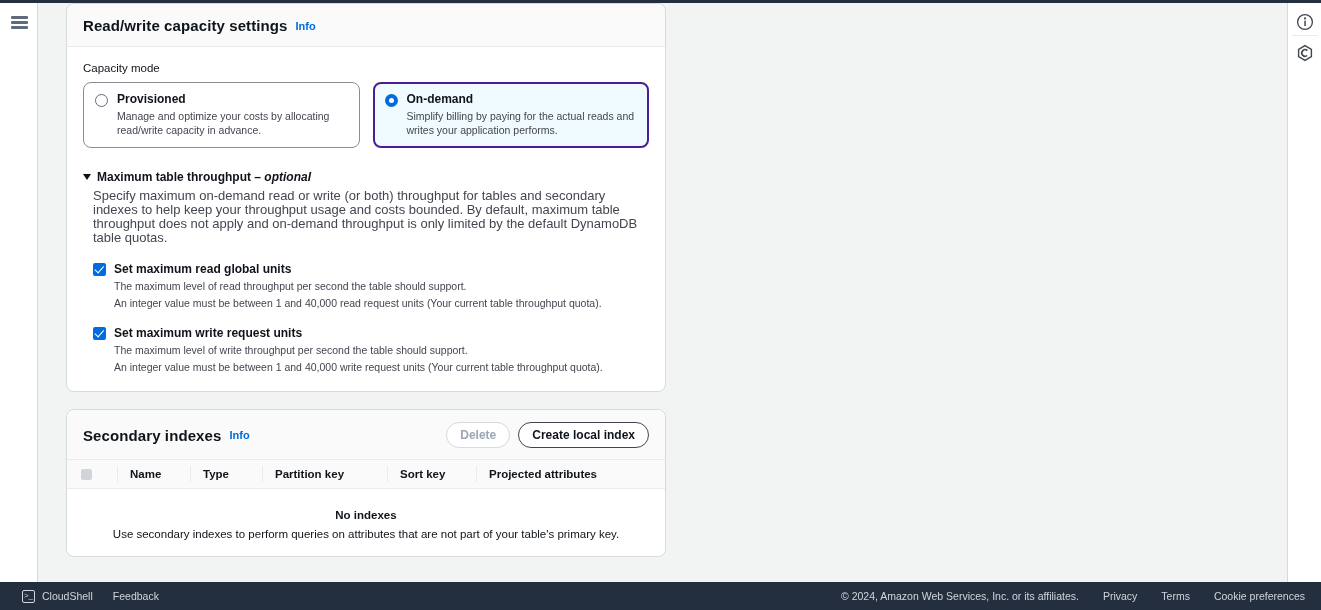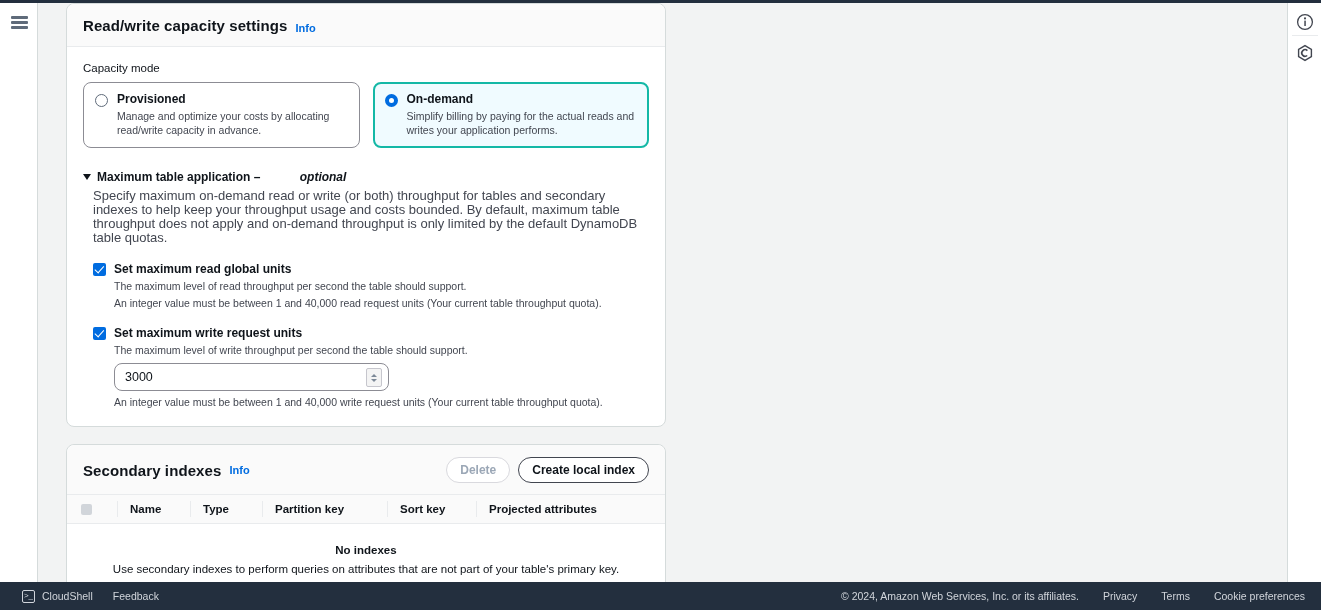--- a/index.html
+++ b/index.html
@@ -79,21 +79,21 @@
     background: #ffffff;
     border: 1px solid #d5dbdb;
     border-radius: 8px;
   }
 
   .card-header {
     padding: 13px 16px 12px 16px;
     border-bottom: 1px solid #e9ebed;
     background: #fafafa;
     border-radius: 8px 8px 0 0;
-    display: flex; align-items: flex-end;
+    display: flex; align-items: center;
   }
   .card-title {
     font-size: 15px;
     font-weight: bold;
     color: #0f141a;
     letter-spacing: .1px;
   }
   .info-link {
     font-size: 11px;
     font-weight: bold;
@@ -120,21 +120,21 @@
     border: 1px solid #8c8c94;
     border-radius: 8px;
     padding: 9px 11px 10px 11px;
     background: #ffffff;
     cursor: pointer;
     display: flex;
     gap: 9px;
     align-items: flex-start;
   }
   .tile.selected {
-    border: 2px solid #14b8a6;
+    border: 2px solid #4c1d95;
     background: #f0fbff;
     padding: 8px 10px 9px 10px;
   }
   .radio {
     width: 13px; height: 13px;
     border-radius: 50%;
     border: 1.6px solid #5f6b7a;
     background: #fff;
     flex: 0 0 auto;
     margin-top: 2px;
@@ -167,21 +167,21 @@
     width: 0; height: 0;
     border-left: 4.5px solid transparent;
     border-right: 4.5px solid transparent;
     border-top: 6px solid #0f141a;
     position: relative; top: -1px;
   }
   .expander-title {
     font-size: 12px; font-weight: bold; color: #0f141a;
   }
   .expander-title .opt {
-    font-weight: bold; font-style: italic; margin-left: 36px;
+    font-weight: bold; font-style: italic;
   }
   .expander-desc {
     font-size: 13px;
     color: #424650;
     line-height: 14px;
     margin: 5px 0 0 10px;
     max-width: 558px;
   }
 
   
@@ -419,46 +419,39 @@
             <div>
               <div class="tile-title">On-demand</div>
               <div class="tile-desc">Simplify billing by paying for the actual reads and writes your application performs.</div>
             </div>
           </div>
         </div>
 
         <div class="expander">
           <div class="expander-head">
             <span class="caret"></span>
-            <span class="expander-title"><span>Maximum table application – </span><span class="opt">optional</span></span>
+            <span class="expander-title"><span>Maximum table throughput – </span><span class="opt">optional</span></span>
           </div>
           <div class="expander-desc">Specify maximum on-demand read or write (or both) throughput for tables and secondary indexes to help keep your throughput usage and costs bounded. By default, maximum table throughput does not apply and on-demand throughput is only limited by the default DynamoDB table quotas.</div>
 
           <div class="check-block">
             <div class="check-row">
               <div class="checkbox"></div>
               <span class="check-label">Set maximum read global units</span>
             </div>
             <div class="check-sub">The maximum level of read throughput per second the table should support.</div>
             <div class="check-hint">An integer value must be between 1 and 40,000 read request units (Your current table throughput quota).</div>
           </div>
 
           <div class="check-block">
             <div class="check-row">
               <div class="checkbox"></div>
               <span class="check-label">Set maximum write request units</span>
             </div>
             <div class="check-sub">The maximum level of write throughput per second the table should support.</div>
-            <div class="num-wrap">
-              <span class="num-value">3000</span>
-              <span class="spinner">
-                <span class="spin-up"></span>
-                <span class="spin-dn"></span>
-              </span>
-            </div>
             <div class="check-hint">An integer value must be between 1 and 40,000 write request units (Your current table throughput quota).</div>
           </div>
         </div>
       </div>
     </div>
 
     <div class="card card2">
       <div class="card2-header">
         <span class="card-title">Secondary indexes</span>
         <span class="info-link">Info</span>

